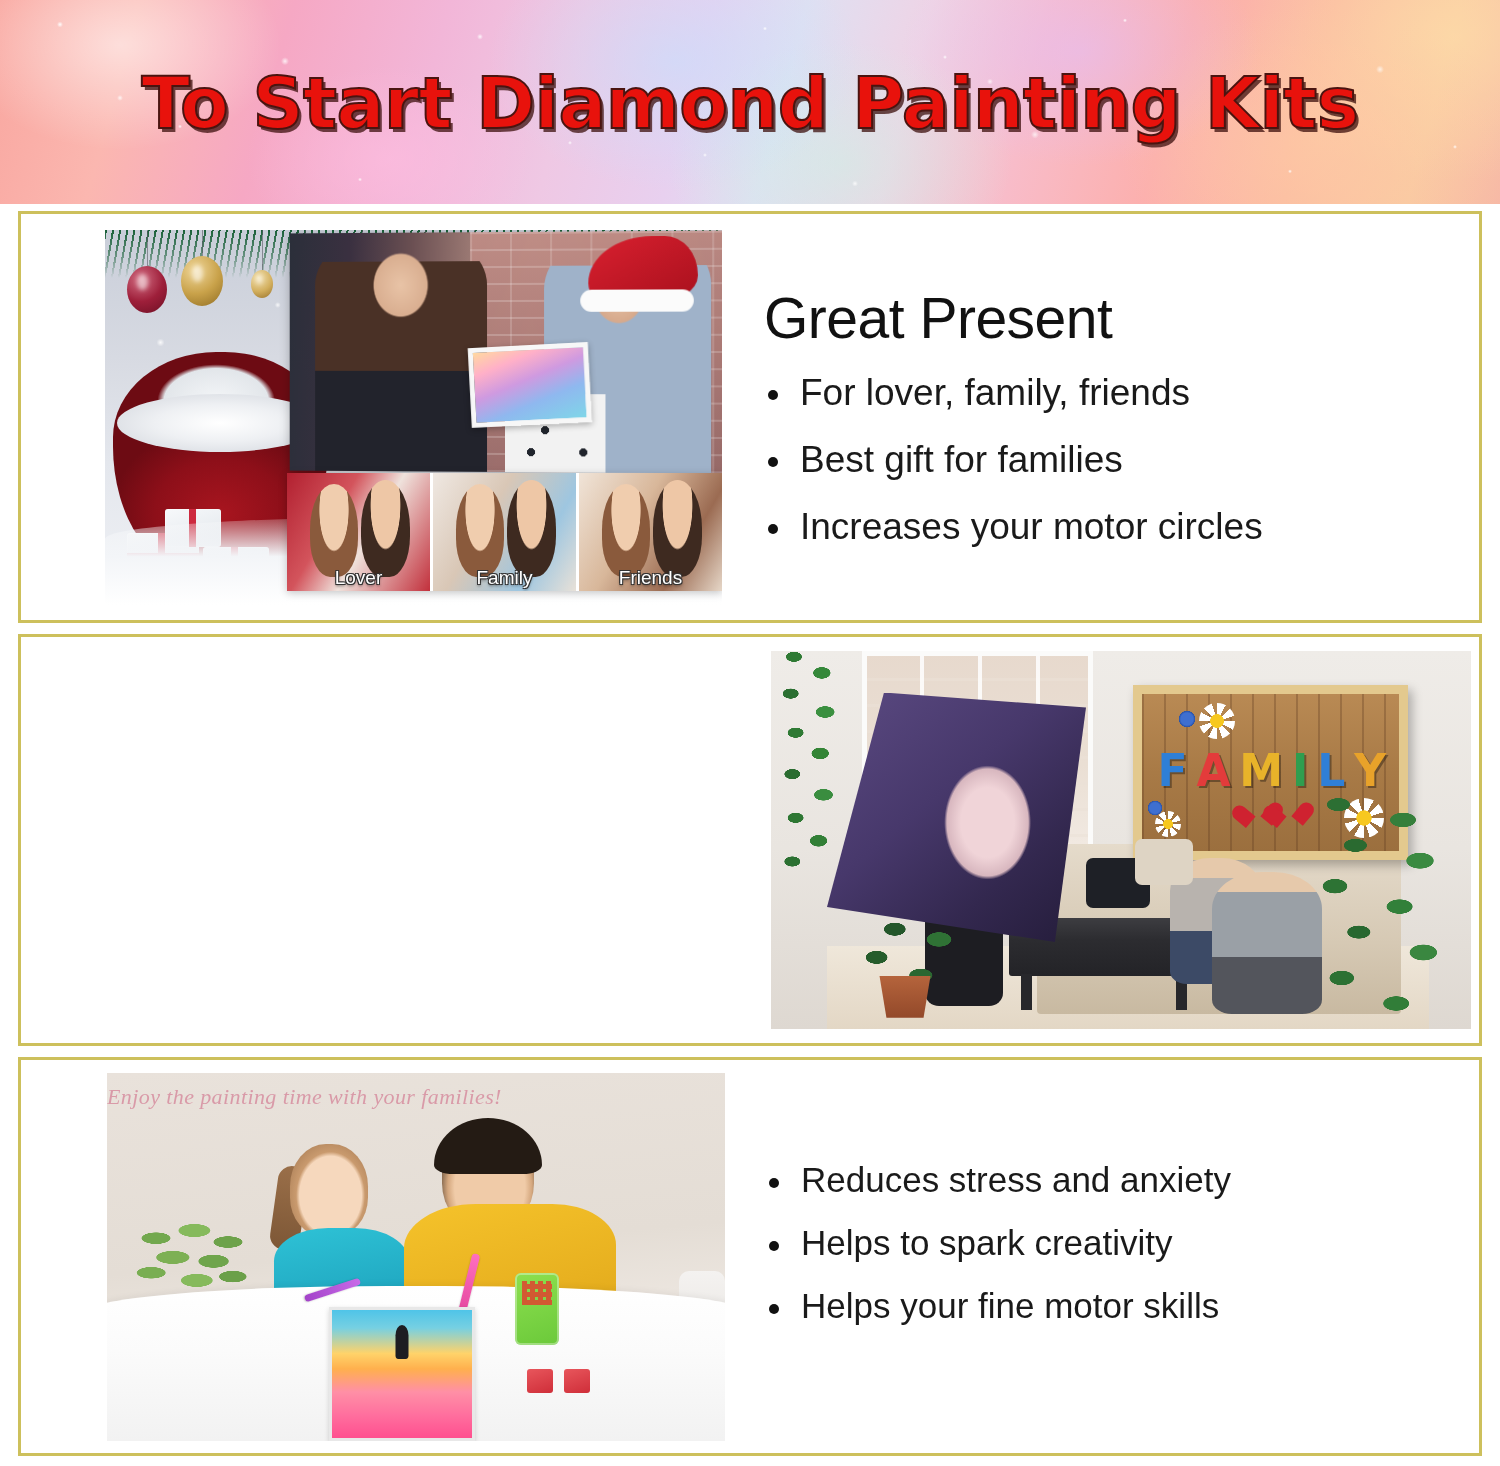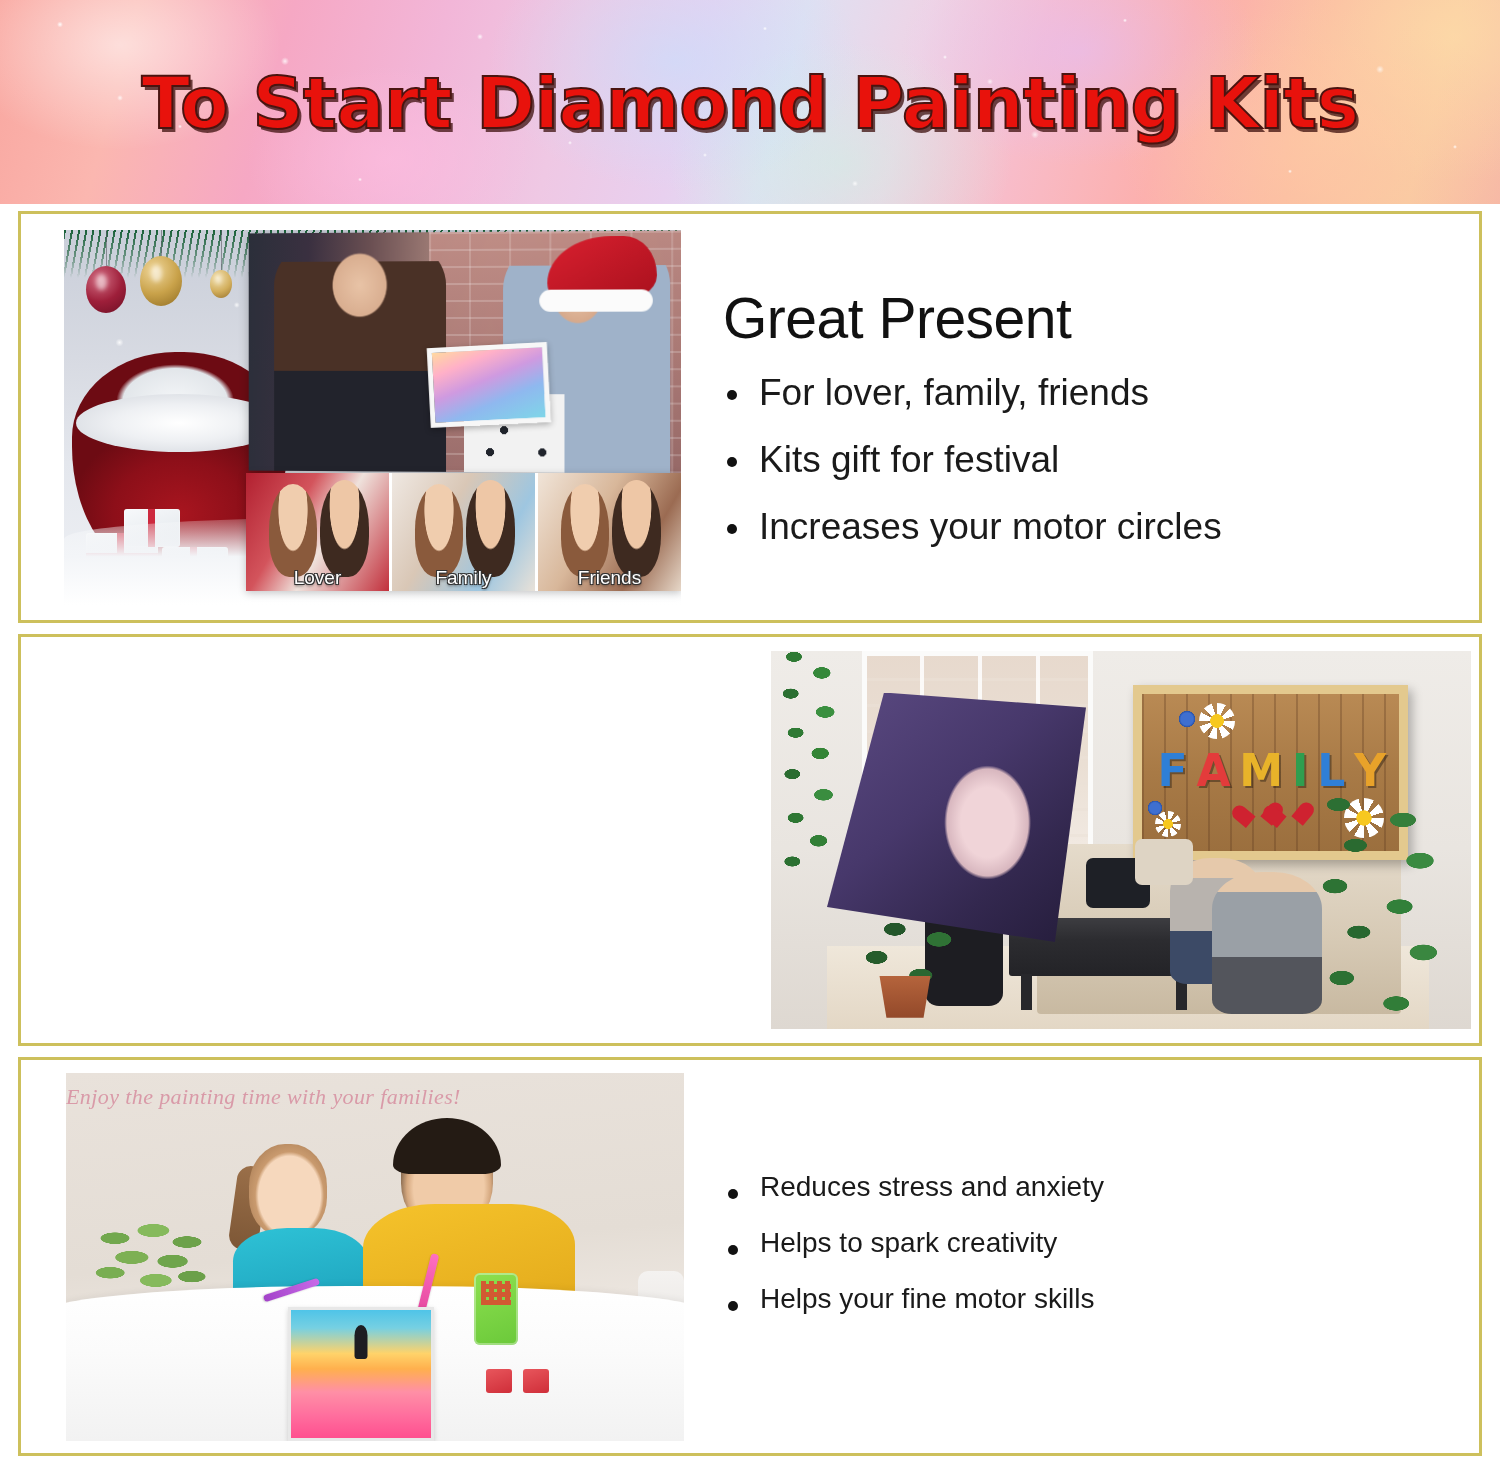--- a/index.html
+++ b/index.html
@@ -88,21 +88,21 @@
 
   .panel-inner {
     position: relative;
     width: 100%; height: 100%;
     display: flex;
     align-items: center;
   }
   .panel-inner.img-left  { flex-direction: row; }
   .panel-inner.img-right { flex-direction: row-reverse; }
 
-  .media { flex: 0 0 auto; }
+  .media { flex: 0 0 auto; margin-left: 41px; }
   .copy  { flex: 1 1 auto; }
 
   
   .heading {
     font-family: "Liberation Sans", sans-serif;
     font-weight: normal;
     color: #111111;
     font-size: 57px;
     line-height: 1.02;
     margin: 0 0 26px 0;
@@ -127,21 +127,21 @@
     width: 10px; height: 10px;
     border-radius: 50%;
     background: #111;
   }
 
   #panel-1 .copy { padding-left: 42px; }
   #panel-2 .copy { padding-left: 72px; }
   #panel-2 .heading { margin-bottom: 56px; }
   #panel-2 .bullets li { margin-bottom: 38px; }
   #panel-3 .copy { padding-left: 40px; }
-  #panel-3 .bullets li { font-size: 28px; margin-bottom: 28px; }
+  #panel-3 .bullets li { font-size: 35px; margin-bottom: 28px; }
 
   
   #img-xmas {
     position: relative;
     width: 617px; height: 375px;
     margin-left: 43px;
     overflow: hidden;
     background: linear-gradient(180deg,#c9ced9 0%,#d7dae2 34%,#e4e7ed 62%,#eff1f5 100%);
   }
   .xmas-garland {
@@ -636,21 +636,21 @@
             <div class="trio-label">Friends</div>
           </div>
         </div>
       </div>
     </div>
 
     <div class="copy">
       <h2 class="heading">Great Present</h2>
       <ul class="bullets">
         <li>For lover, family, friends</li>
-        <li>Kits gift for festival</li>
+        <li>Best gift for families</li>
         <li>Increases your motor circles</li>
       </ul>
     </div>
 
   </div>
 </section>
 
 <section class="panel" id="panel-2">
   <div class="panel-inner img-right">
 

